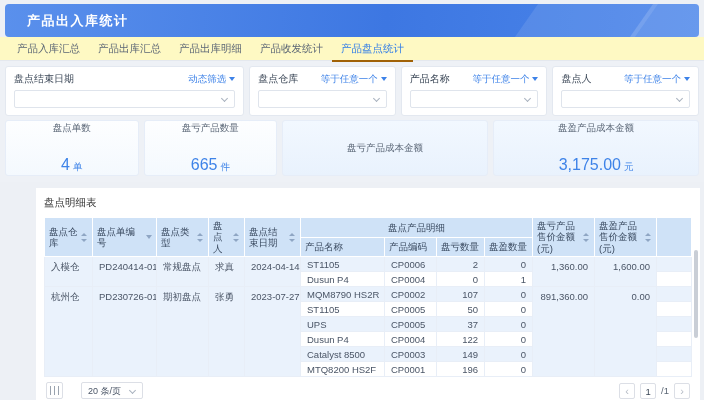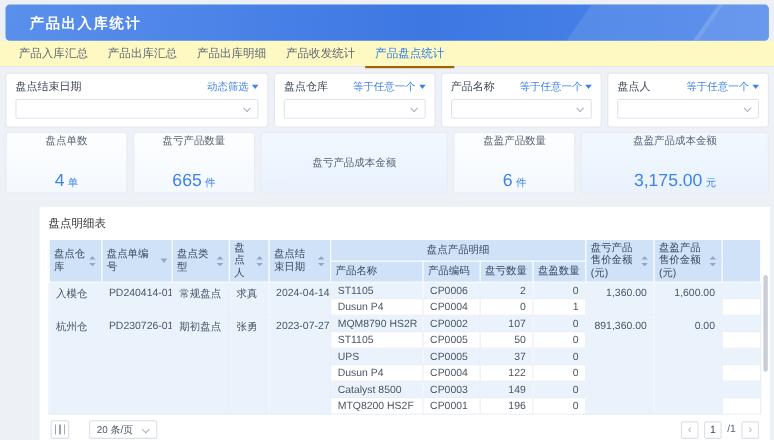--- a/index.html
+++ b/index.html
@@ -141,24 +141,20 @@
     <div class="scard">
       <div class="slabel">盘点单数</div>
       <div class="svalrow">4<span class="sunit">单</span></div>
     </div>
     <div class="scard">
       <div class="slabel">盘亏产品数量</div>
       <div class="svalrow">665<span class="sunit">件</span></div>
     </div>
     <div class="scard wide">
       <div class="slabel">盘亏产品成本金额</div>
-    </div>
-    <div class="scard">
-      <div class="slabel">盘盈产品数量</div>
-      <div class="svalrow">6<span class="sunit">件</span></div>
     </div>
     <div class="scard wide">
       <div class="slabel">盘盈产品成本金额</div>
       <div class="svalrow">3,175.00<span class="sunit">元</span></div>
     </div>
   </div>
 
 <div class="section">
   <div class="sec-title">盘点明细表</div>
   <table>

